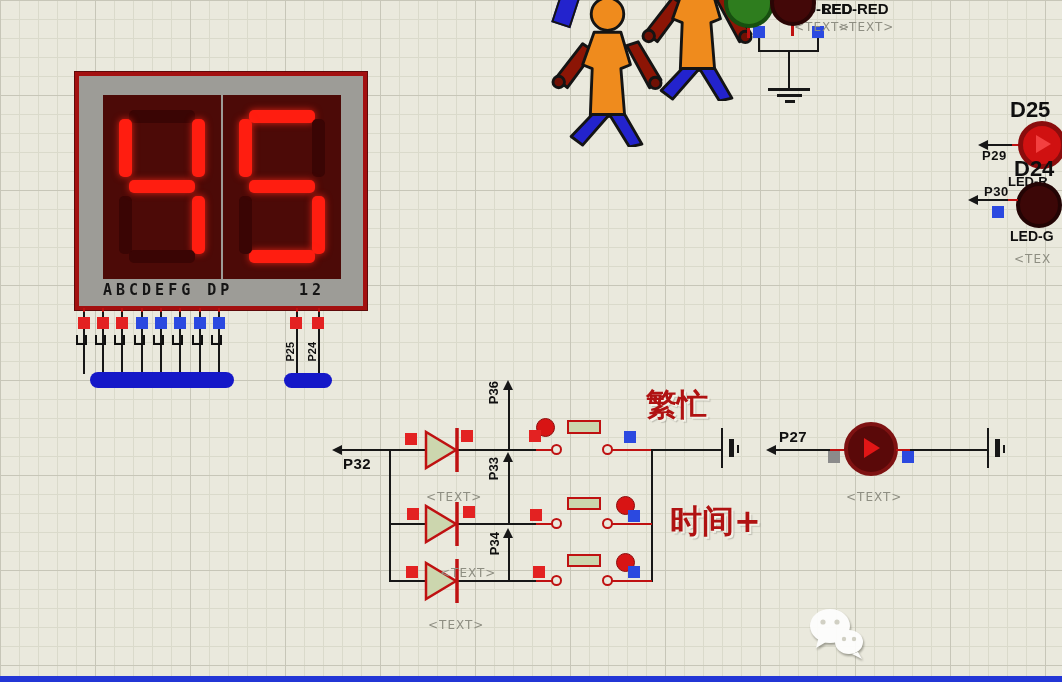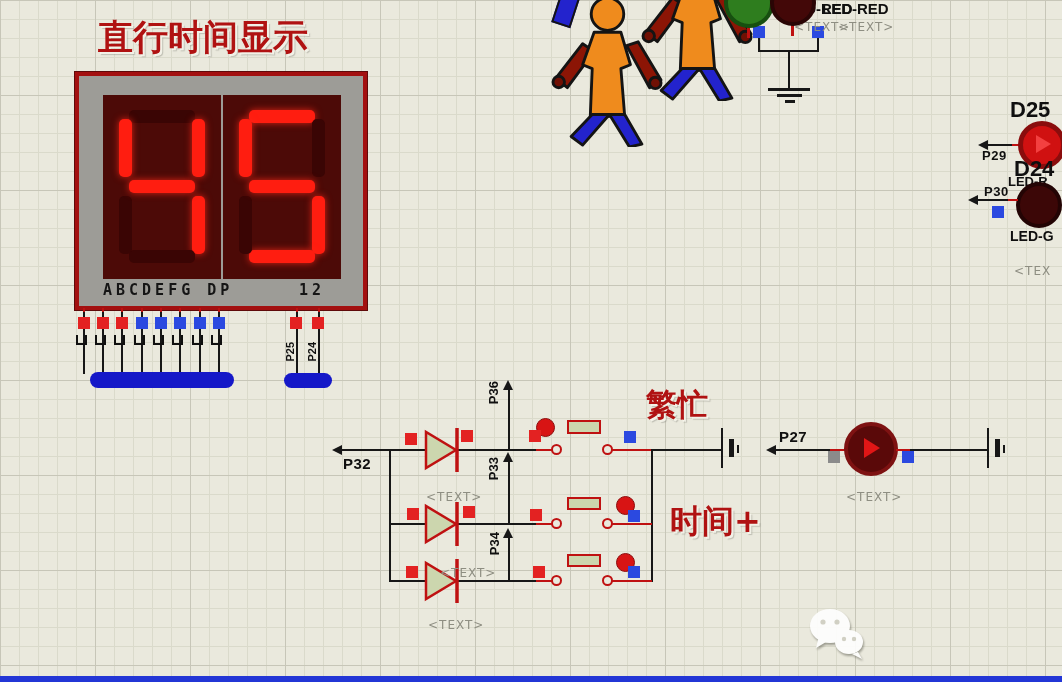--- a/index.html
+++ b/index.html
@@ -44,21 +44,20 @@
   .seg-e{left:16px;top:101px;width:13px;height:58px}
   .seg-c{left:89px;top:101px;width:13px;height:58px}
   .dsplbl{position:absolute;font-family:"DejaVu Sans Mono",monospace;font-weight:bold;font-size:15px;color:#151515;letter-spacing:4px;white-space:nowrap}
   .wm{color:#fff;opacity:.88;text-shadow:1px 2px 2px rgba(90,90,78,.65)}
 </style>
 </head>
 <body>
 
 <div id="canvas">
 
-  <div class="cjk" style="left:98px;top:14px;font-size:35px">直行时间显示</div>
 
   <div id="disp-frame">
     <div class="digit" style="left:24px;top:19px">
       <div class="seg seg-a"></div>
       <div class="seg seg-b lit"></div>
       <div class="seg seg-c lit"></div>
       <div class="seg seg-d"></div>
       <div class="seg seg-e"></div>
       <div class="seg seg-f lit"></div>
       <div class="seg seg-g lit"></div>
@@ -182,21 +181,21 @@
   <div class="tri" style="left:1036px;top:135px;border-left:15px solid #f34040;border-top:9px solid transparent;border-bottom:9px solid transparent"></div>
   <div class="blk" style="left:1014px;top:156px;font-size:22px">D24</div>
   <div class="blk" style="left:1008px;top:174px;font-size:13px">LED-R</div>
   <div class="ledc" style="left:1016px;top:182px;width:46px;height:46px;background:#3c0707;border:4px solid #230404"></div>
   <div class="netlbl" style="left:984px;top:184px;font-size:13px">P30</div>
   <div class="arl" style="left:968px;top:195px"></div>
   <div class="w" style="left:976px;top:199px;width:34px;height:2px"></div>
   <div class="wr" style="left:1008px;top:199px;width:10px;height:2px"></div>
   <div class="sq blue" style="left:992px;top:206px"></div>
   <div class="blk" style="left:1010px;top:228px;font-size:14px">LED-G</div>
-  <div class="ph" style="left:1014px;top:264px">&lt;TEX</div>
+  <div class="ph" style="left:1014px;top:252px">&lt;TEX</div>
 
   <div class="arl" style="left:332px;top:445px"></div>
   <div class="w" style="left:340px;top:449px;width:196px;height:2px"></div>
   <div class="netlbl" style="left:343px;top:455px">P32</div>
 
   <div class="w" style="left:389px;top:449px;width:2px;height:133px"></div>
 
   <div class="sq red" style="left:405px;top:433px"></div>
   <svg class="abs" style="left:424px;top:427px" width="46" height="46">
     <polygon points="2,5 2,41 32,23" fill="#ccd6ae" stroke="#bf1111" stroke-width="2.5"></polygon>

